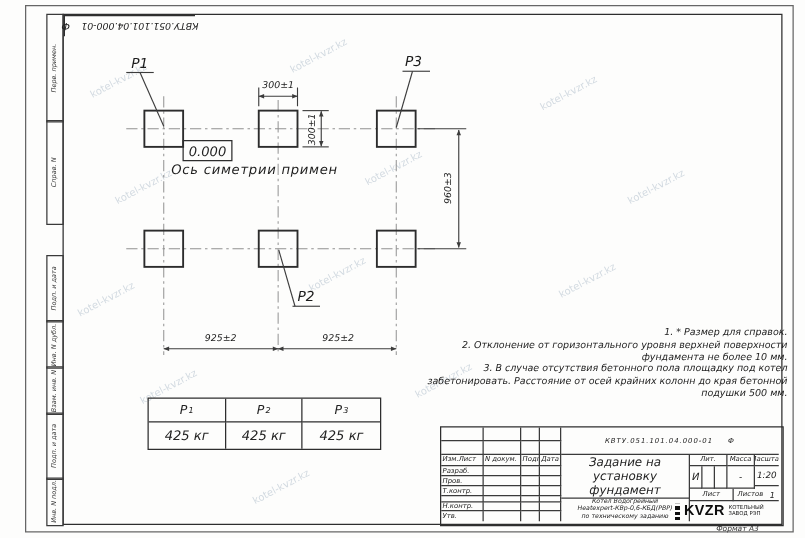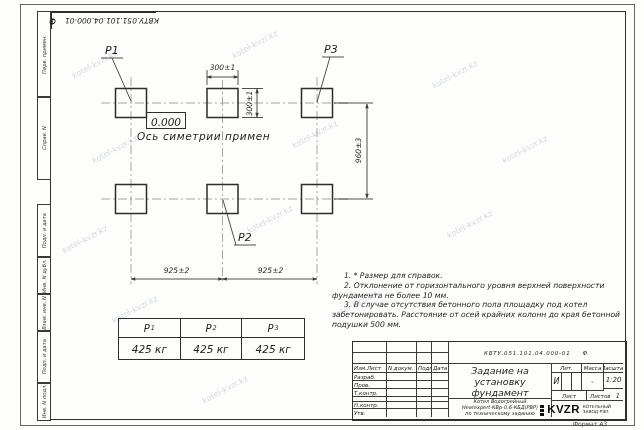--- a/index.html
+++ b/index.html
@@ -20,21 +20,21 @@
   
   .lbl{font-style:italic;color:#1d1d1d;white-space:nowrap;}
   .plabel{font-size:11px;}
   .dim{font-size:7.5px;text-align:center;}
   .rot{transform:rotate(-90deg);}
   .elev{left:146px;top:112px;width:38px;height:15px;border:1px solid #2e2e2e;
     display:flex;align-items:flex-end;justify-content:center;font-size:10.5px;font-style:italic;}
   .axis{left:137px;top:130px;font-size:10.5px;letter-spacing:.6px;}
   .topnote{left:377px;top:36px;width:232px;text-align:right;font-size:8.3px;}
   
-  .notes{left:332px;top:271px;width:298px;}
+  .notes{left:332px;top:261px;width:298px;text-align:right;}
   .notes p{margin:0;text-indent:12px;font-style:italic;font-size:7.6px;line-height:9.8px;color:#1d1d1d;}
   
   .ltable{left:118px;top:318px;width:185px;border:1.5px solid #2e2e2e;
     display:grid;grid-template-columns:1fr 1fr 1fr;grid-template-rows:19px 21px;}
   .ltable div{border-right:1px solid #2e2e2e;border-bottom:1px solid #2e2e2e;
     display:flex;align-items:center;justify-content:center;font-style:italic;font-size:10px;}
   .ltable div:nth-child(3n){border-right:none;}
   .ltable div:nth-child(n+4){border-bottom:none;font-size:10.5px;font-style:italic;}
   .ltable sub{font-size:6.5px;margin-left:1px;}
   

